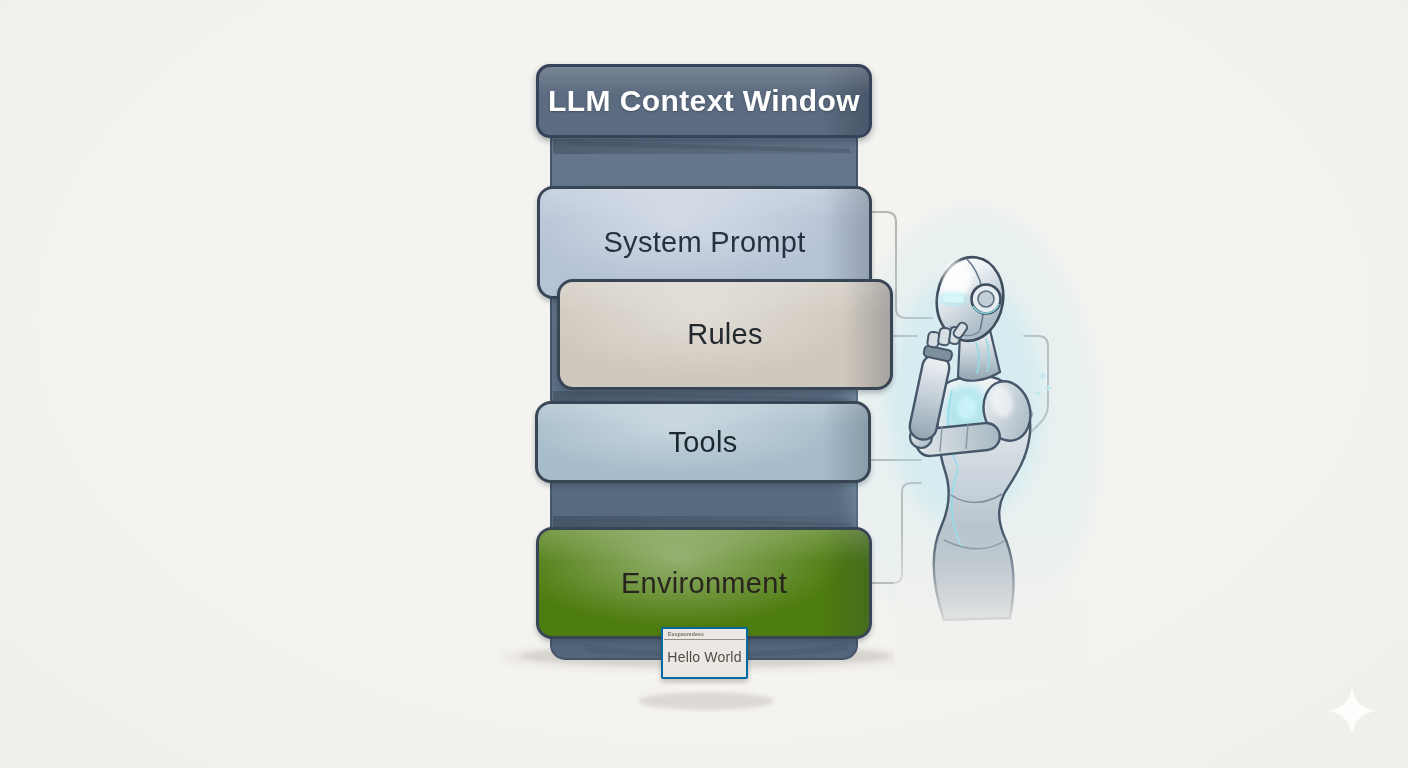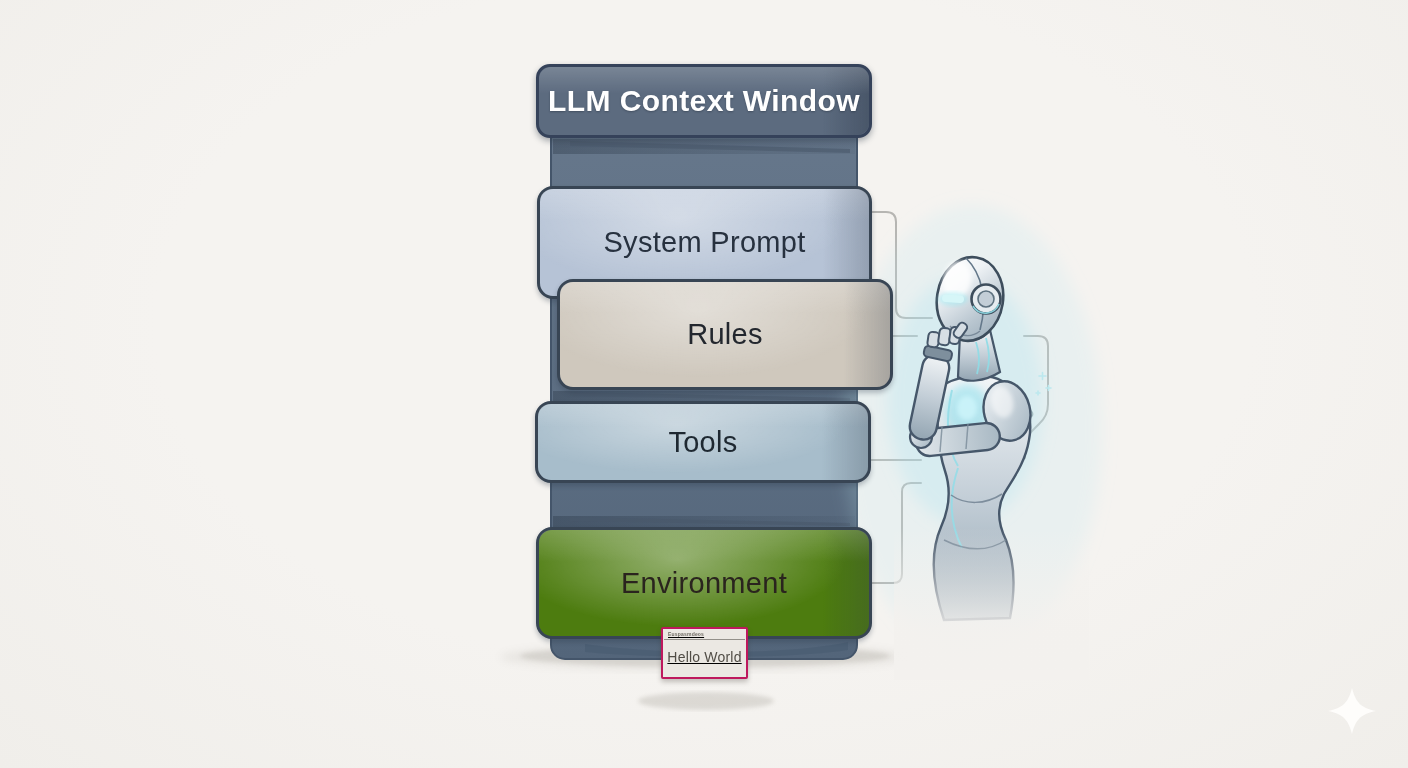--- a/index.html
+++ b/index.html
@@ -40,24 +40,23 @@
   }
   .pos-title{left:536px;top:64px;width:336px;height:74px;}
   .pos-system{left:537px;top:154px;width:335px;height:113px;margin-top:32px;}
   .pos-rules{left:557px;top:279px;width:336px;height:111px;}
   .pos-tools{left:535px;top:401px;width:336px;height:82px;}
   .pos-env{left:536px;top:527px;width:336px;height:112px;}
 
   
   .card{
     position:absolute;left:661px;top:627px;width:87px;height:52px;box-sizing:border-box;
-    background:#ebe8e3;border:2px solid #be185d;border-radius:2px;
+    background:#ebe8e3;border:2px solid #0369a1;border-radius:2px;
     box-shadow:0 3px 5px rgba(60,55,45,.28);
     z-index:5;
-    text-decoration:underline;
   }
   .card-header{
     font-size:5px;color:#6f6b63;padding:3px 5px 2px 5px;line-height:1;
     white-space:nowrap;overflow:hidden;font-weight:bold;letter-spacing:.2px;
   }
   .card-divider{border-top:1px solid #93908a;margin:0 1px;}
   .card-body{
     text-align:center;font-size:14px;color:#514d46;margin-top:9px;letter-spacing:.2px;
   }
 </style>

